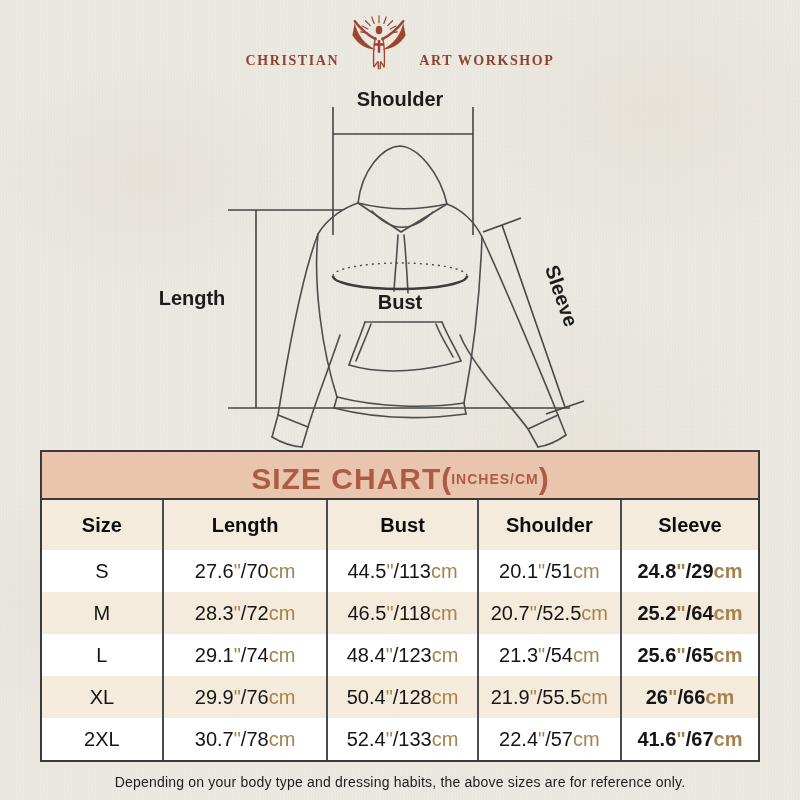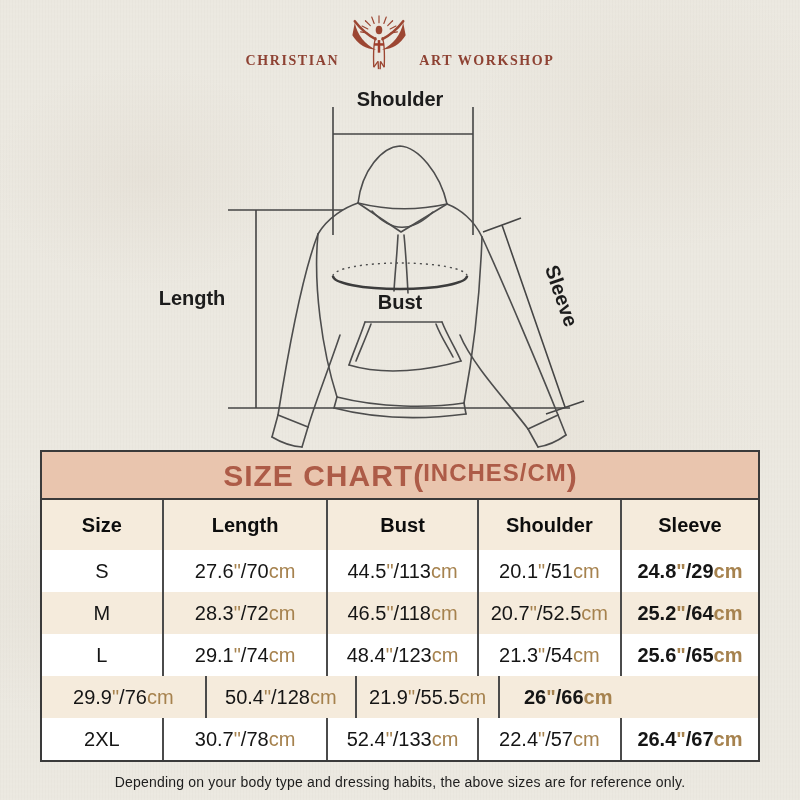--- a/index.html
+++ b/index.html
@@ -30,24 +30,24 @@
                 font-size:20px;fill:#1c1c1c;}
   .measure{stroke:#454545;stroke-width:1.6;fill:none;}
   .garment{stroke:#4d4d4d;stroke-width:1.6;fill:none;stroke-linecap:round;stroke-linejoin:round;}
   .bust-dotted{stroke:#4d4d4d;stroke-width:1.4;fill:none;stroke-dasharray:2 4;}
   .bust-solid{stroke:#3c3c3c;stroke-width:2.6;fill:none;}
 
   
   .size-table{position:absolute;left:40px;top:450px;width:720px;
               border:2px solid #3a3a3a;box-sizing:border-box;background:#ffffff;}
   .band{height:48px;background:var(--band,#e9c5ae);border-bottom:2px solid #3a3a3a;
-        display:flex;justify-content:center;align-items:flex-start;padding-top:7px;box-sizing:border-box;}
+        display:flex;justify-content:center;align-items:center;padding-top:7px;box-sizing:border-box;}
   .band .t-main{font-size:30px;font-weight:700;letter-spacing:1px;color:var(--accent,#ad5b47);}
   .band .t-paren{font-size:30px;font-weight:700;color:var(--accent,#ad5b47);}
-  .band .t-unit{font-size:24px;font-weight:700;letter-spacing:1px;color:var(--accent,#ad5b47);}
+  .band .t-unit{font-size:14px;font-weight:700;letter-spacing:1px;color:var(--accent,#ad5b47);}
   .trow{display:flex;width:100%;}
   .trow.hdr{height:50px;background:var(--alt,#f5ebdc);}
   .trow.data{height:42px;background:#ffffff;}
   .trow.data.alt{background:var(--alt,#f5ebdc);}
   .cell{display:flex;align-items:center;justify-content:center;
         box-sizing:border-box;border-right:2px solid #4b4b4b;
         font-size:20px;color:#151515;white-space:nowrap;}
   .cell:last-child{border-right:none;}
   .c0{width:17%;} .c1{width:23%;} .c2{width:21%;} .c3{width:20%;} .c4{width:19%;font-weight:bold;}
   .hdr .cell{font-weight:700;color:#0d0d0d;}
@@ -242,20 +242,21 @@
             <span class="unit">cm</span>
           </div>
           <div class="cell c4">
             <span>25.6</span>
             <span class="unit">"</span>
             <span>/65</span>
             <span class="unit">cm</span>
           </div>
         </div>
         <div class="trow data alt">
+          <div class="cell c0">XL</div>
           <div class="cell c1">
             <span>29.9</span>
             <span class="unit">"</span>
             <span>/76</span>
             <span class="unit">cm</span>
           </div>
           <div class="cell c2">
             <span>50.4</span>
             <span class="unit">"</span>
             <span>/128</span>
@@ -288,21 +289,21 @@
             <span>/133</span>
             <span class="unit">cm</span>
           </div>
           <div class="cell c3">
             <span>22.4</span>
             <span class="unit">"</span>
             <span>/57</span>
             <span class="unit">cm</span>
           </div>
           <div class="cell c4">
-            <span>26.4</span>
+            <span>41.6</span>
             <span class="unit">"</span>
             <span>/67</span>
             <span class="unit">cm</span>
           </div>
         </div>
       </div>
   </div>
 
   <div class="footer-note">Depending on your body type and dressing habits, the above sizes are for reference only.</div>
 

